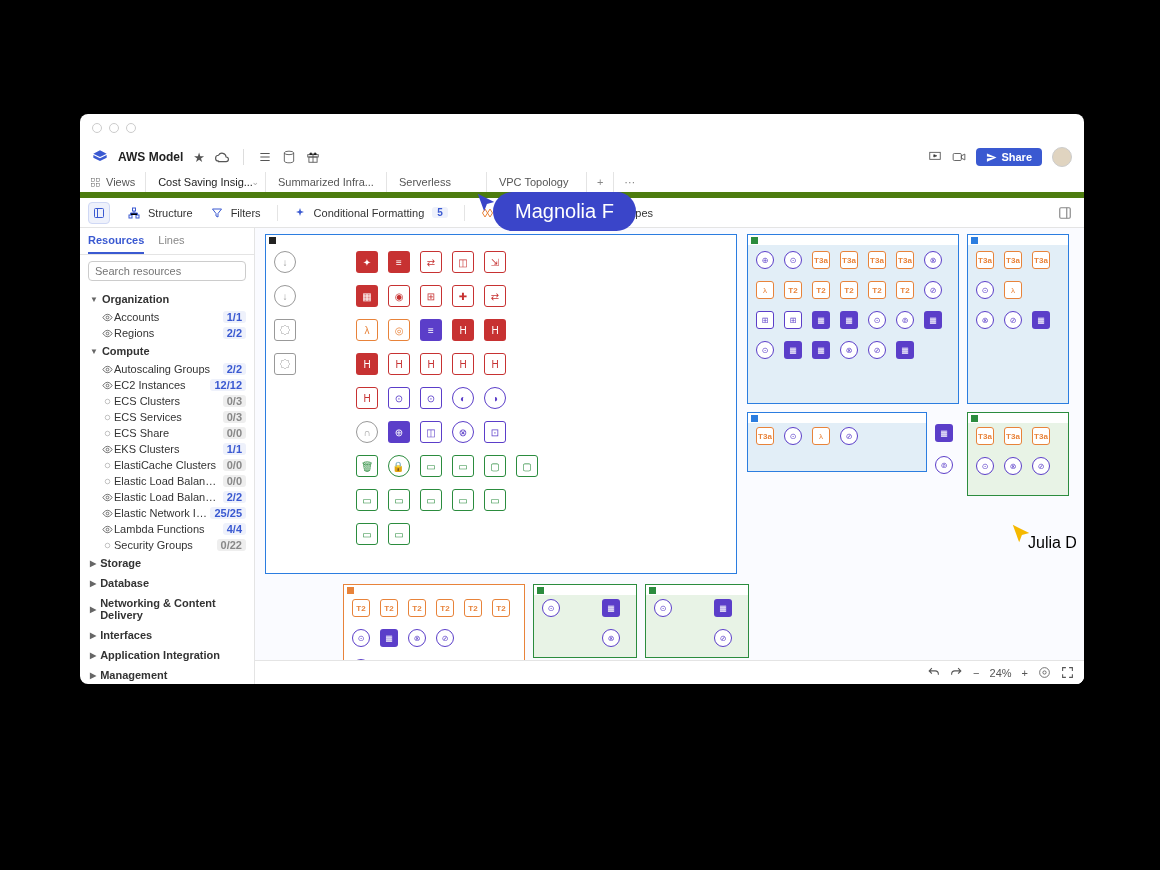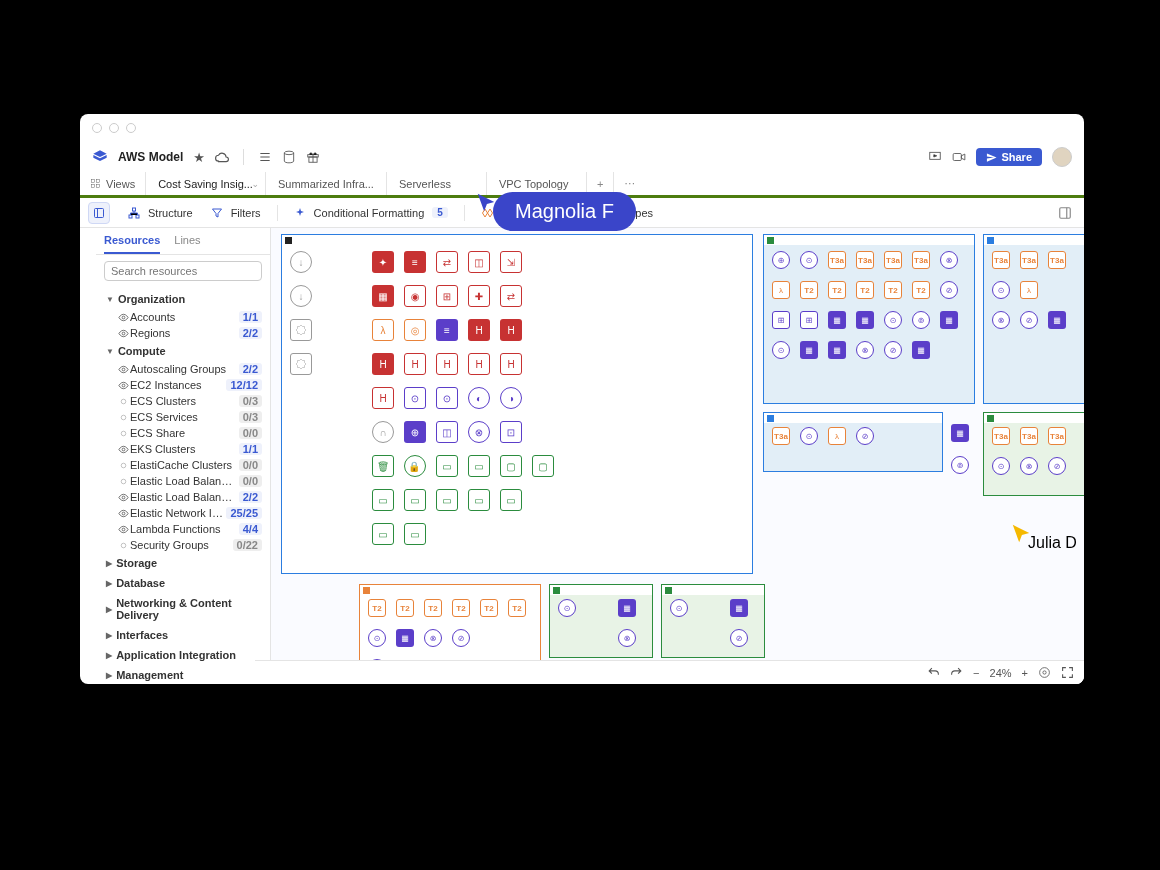--- a/index.html
+++ b/index.html
@@ -8,36 +8,36 @@
 .titlebar { height: 28px; display: flex; align-items: center; padding: 0 12px; gap: 7px; }
 .traffic-dot { width: 10px; height: 10px; border-radius: 50%; border: 1px solid #ccc; }
 .toolbar { height: 30px; display: flex; align-items: center; padding: 0 12px; font-size: 12px; color: #222; gap: 10px; }
 .toolbar .logo { color: #3a59d1; }
 .toolbar .app-name { font-weight: 700; }
 .toolbar-icon { color: #555; font-size: 13px; }
 .toolbar-sep { width: 1px; height: 16px; background: #ddd; margin: 0 4px; }
 .toolbar-right { margin-left: auto; display: flex; align-items: center; gap: 10px; }
 .share-btn { background: #3a59d1; color: #fff; border-radius: 4px; padding: 3px 10px; font-size: 11px; font-weight: 600; display: flex; align-items: center; gap: 4px; }
 .avatar { width: 20px; height: 20px; border-radius: 50%; background: #e0d4c0; border: 1px solid #ccc; }
-.tabbar { height: 26px; display: flex; align-items: stretch; font-size: 11px; color: #555; border-bottom: 3px solid #4d7c0f; }
+.tabbar { height: 26px; display: flex; align-items: stretch; font-size: 11px; color: #555; border-bottom: 6px solid #4d7c0f; }
 .views-tab { display: flex; align-items: center; padding: 0 10px; gap: 5px; border-right: 1px solid #e4e4e4; }
 .tab { display: flex; align-items: center; padding: 0 12px; border-right: 1px solid #e4e4e4; min-width: 100px; position: relative; }
 .tab.active { background: #fff; color: #222; }
 .tab .chev { position: absolute; right: 6px; color: #aaa; font-size: 9px; }
 .tab-add { display: flex; align-items: center; padding: 0 10px; color: #888; border-right: 1px solid #e4e4e4; }
 .tab-more { display: flex; align-items: center; padding: 0 10px; color: #888; }
 .optionsbar { height: 30px; display: flex; align-items: center; padding: 0 8px; font-size: 11px; color: #333; gap: 6px; border-bottom: 1px solid #e4e4e4; }
 .panel-btn { width: 22px; height: 22px; background: #eef1fb; border: 1px solid #cfd8f5; border-radius: 4px; display: flex; align-items: center; justify-content: center; color: #3a59d1; margin-right: 6px; }
 .opt-item { display: flex; align-items: center; gap: 8px; padding: 3px 6px; border-radius: 4px; }
 .opt-item .oi { color: #3a59d1; }
 .opt-item.orange .oi { color: #e8833a; }
 .vsep { width: 1px; height: 16px; background: #e4e4e4; margin: 0 4px; }
 .badge-sm { background: #eef1fb; color: #3a59d1; padding: 0 5px; border-radius: 3px; font-size: 10px; font-weight: 600; }
 .opt-right { margin-left: auto; display: flex; align-items: center; gap: 8px; padding-right: 4px;}
-.body { flex: 1; display: flex; overflow: hidden; margin-left: 16px; }
+.body { flex: 1; display: flex; overflow: hidden; }
 .sidebar { width: 175px; border-right: 1px solid #e4e4e4; display: flex; flex-direction: column; font-size: 11px; color: #333; overflow: hidden; }
 .side-tabs { display: flex; padding: 6px 8px 0 8px; gap: 14px; border-bottom: 1px solid #e4e4e4; }
 .side-tab { padding-bottom: 6px; border-bottom: 2px solid transparent; color: #888; }
 .side-tab.active { color: #3a59d1; border-bottom-color: #3a59d1; font-weight: 600; }
 .search-row { padding: 6px 8px; }
 .search-input { width: 100%; border: 1px solid #ccc; border-radius: 4px; padding: 3px 6px; font-size: 11px; color: #666; }
 .tree { flex: 1; overflow: auto; padding: 2px 4px 8px 4px; }
 .tree-h { font-weight: 700; padding: 4px 6px; display: flex; align-items: center; gap: 4px; }
 .tree-item { display: flex; align-items: center; padding: 2px 4px 2px 18px; gap: 2px; border-radius: 3px; }
 .tree-item .dot { width: 10px; text-align: center; color: #aaa; font-size: 10px; }

